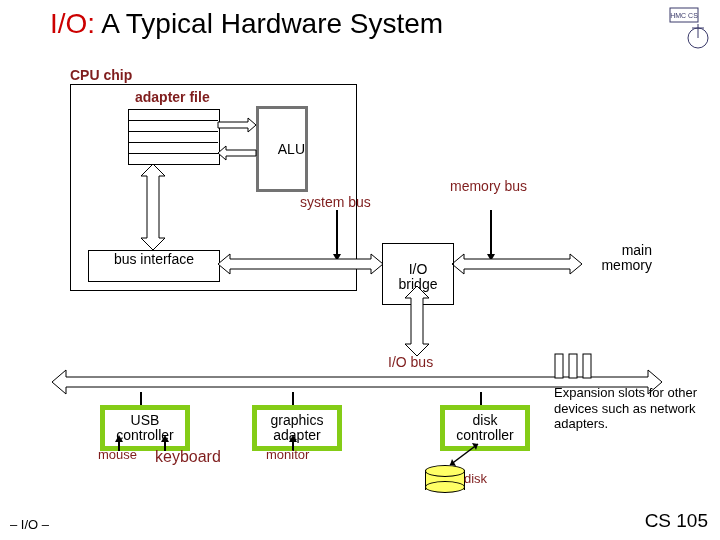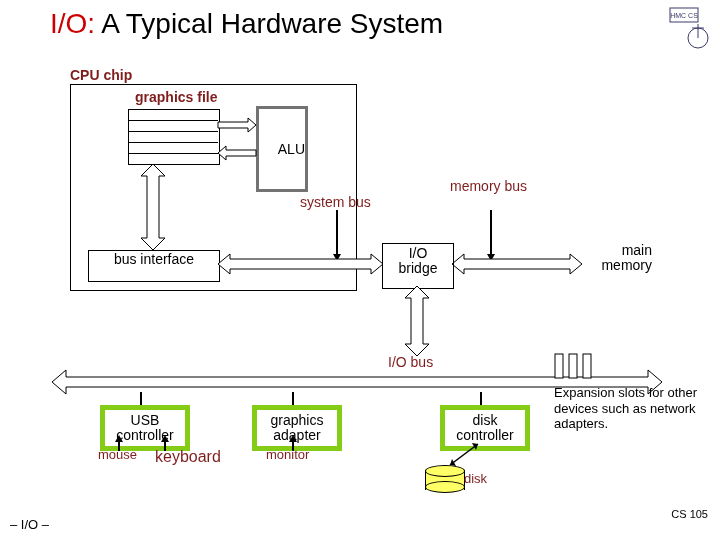--- a/index.html
+++ b/index.html
@@ -7,21 +7,21 @@
 .title .accent{color:#c00}
 .logo{position:absolute;top:6px;right:8px;width:44px;height:46px}
 .lbl{position:absolute;font-size:14px;color:#7f1d1d;text-align:center;line-height:1.1}
 .cpu-label{top:68px;left:70px;font-weight:bold}
 .cpu-box{position:absolute;top:84px;left:70px;width:285px;height:205px;border:1.5px solid #000}
 .rf-label{top:90px;left:135px;font-weight:bold}
 .rf-box{position:absolute;top:109px;left:128px;width:90px;height:54px;border:1px solid #000}
 .rf-line{position:absolute;left:128px;width:90px;border-top:1px solid #000}
 .alu-box{position:absolute;top:106px;left:256px;width:46px;height:80px;border:3px solid #737373;display:flex;align-items:center;justify-content:flex-end;font-size:14px}
 .busif{position:absolute;top:250px;left:88px;width:130px;height:30px;border:1px solid #000;display:flex;justify-content:center;font-size:14px}
-.iobridge{position:absolute;top:243px;left:382px;width:70px;height:42px;border:1px solid #000;text-align:center;font-size:14px;padding-top:2px;line-height:1.1}
+.iobridge{position:absolute;top:243px;left:382px;width:70px;height:42px;border:1px solid #000;text-align:center;font-size:14px;padding-top:18px;line-height:1.1}
 .mainmem{position:absolute;top:243px;left:580px;width:72px;height:42px;text-align:right;font-size:14px;line-height:1.1}
 .sysbus-lbl{top:195px;left:300px}
 .membus-lbl{top:179px;left:450px}
 .iobus-lbl{top:355px;left:388px}
 .box2{position:absolute;border:5px solid #84cc16;display:flex;align-items:center;justify-content:center;text-align:center;font-size:14px;line-height:1.1}
 .usb{top:405px;left:100px;width:80px;height:36px}
 .gfx{top:405px;left:252px;width:80px;height:36px}
 .diskc{top:405px;left:440px;width:80px;height:36px}
 .mouse-lbl{top:448px;left:98px;font-size:13px}
 .kbd-lbl{top:448px;left:155px;font-size:16px}
@@ -29,21 +29,21 @@
 .disk-lbl{top:472px;left:464px;font-size:13px}
 .cylinder{position:absolute;top:465px;left:425px;width:38px;height:28px}
 .cylinder .side{position:absolute;top:5px;left:0;width:38px;height:20px;border-left:1px solid #000;border-right:1px solid #000;background:#ff6}
 .cylinder .top{position:absolute;top:0;left:0;width:38px;height:10px;border:1px solid #000;border-radius:50%;background:#ff6}
 .cylinder .bot{position:absolute;bottom:0;left:0;width:38px;height:10px;border:1px solid #000;border-radius:50%;background:#ff6}
 .arrow{position:absolute;background:#000}
 .arrow.v{width:1.5px}
 .ahead-down{width:0;height:0;border-left:4px solid transparent;border-right:4px solid transparent;border-top:7px solid #000;position:absolute}
 .ahead-up{width:0;height:0;border-left:4px solid transparent;border-right:4px solid transparent;border-bottom:7px solid #000;position:absolute}
 .footer-l{position:absolute;bottom:8px;left:10px;font-size:13px}
-.footer-r{position:absolute;bottom:20px;right:12px;font-size:11px}
+.footer-r{position:absolute;bottom:8px;right:12px;font-size:19px}
 .expansion{position:absolute;top:385px;left:554px;width:160px;font-size:13px;line-height:1.2}
 svg{position:absolute;overflow:visible}
 </style>
 </head>
 <body>
 
 <div class="title">
   <span class="accent">I/O:</span><span> A Typical Hardware System</span>
 </div>
 
@@ -51,21 +51,21 @@
   <rect x="2" y="2" width="28" height="14" fill="none" stroke="#3a3a6a" stroke-width="1"></rect>
   <text x="16" y="12" font-size="7" text-anchor="middle" fill="#3a3a6a">HMC CS</text>
   <circle cx="30" cy="32" r="10" fill="none" stroke="#3a3a6a"></circle>
   <line x1="30" y1="18" x2="30" y2="32" stroke="#3a3a6a"></line>
   <line x1="24" y1="22" x2="36" y2="22" stroke="#3a3a6a"></line>
 </svg>
 
 <div class="lbl cpu-label">CPU chip</div>
 <div class="cpu-box"></div>
 
-<div class="lbl rf-label">graphics file</div>
+<div class="lbl rf-label">adapter file</div>
 <div class="rf-box"></div>
 <div class="rf-line" style="top:120px"></div>
 <div class="rf-line" style="top:131px"></div>
 <div class="rf-line" style="top:142px"></div>
 <div class="rf-line" style="top:153px"></div>
 
 <div class="alu-box">
     <span>ALU</span>
   </div>
 

